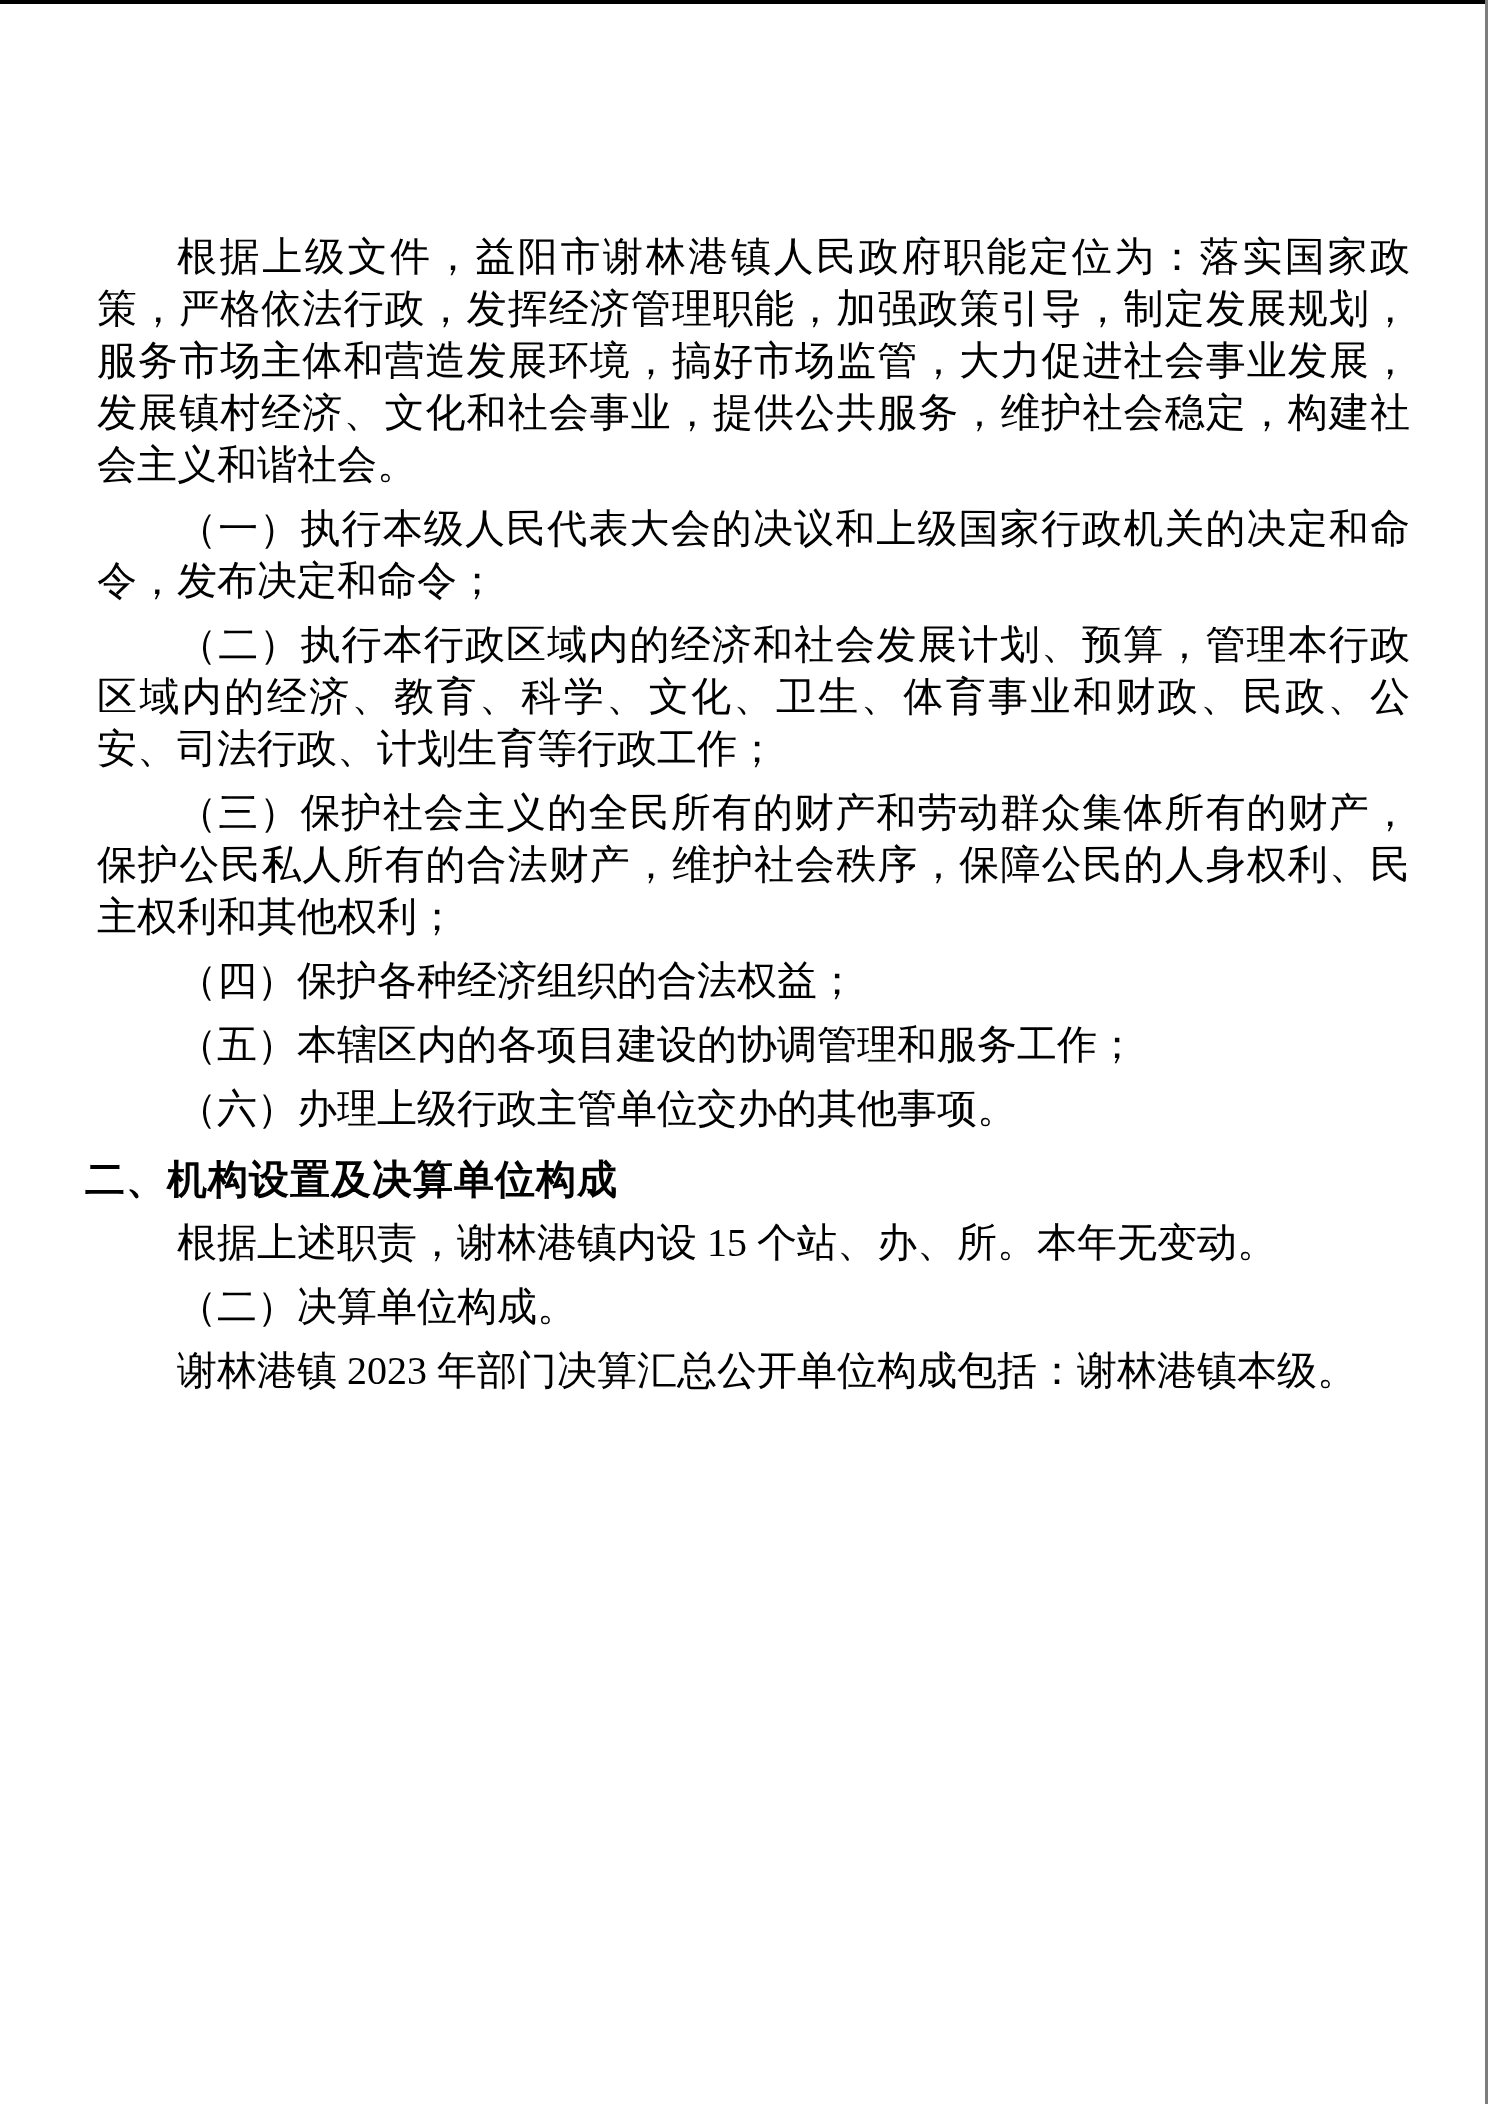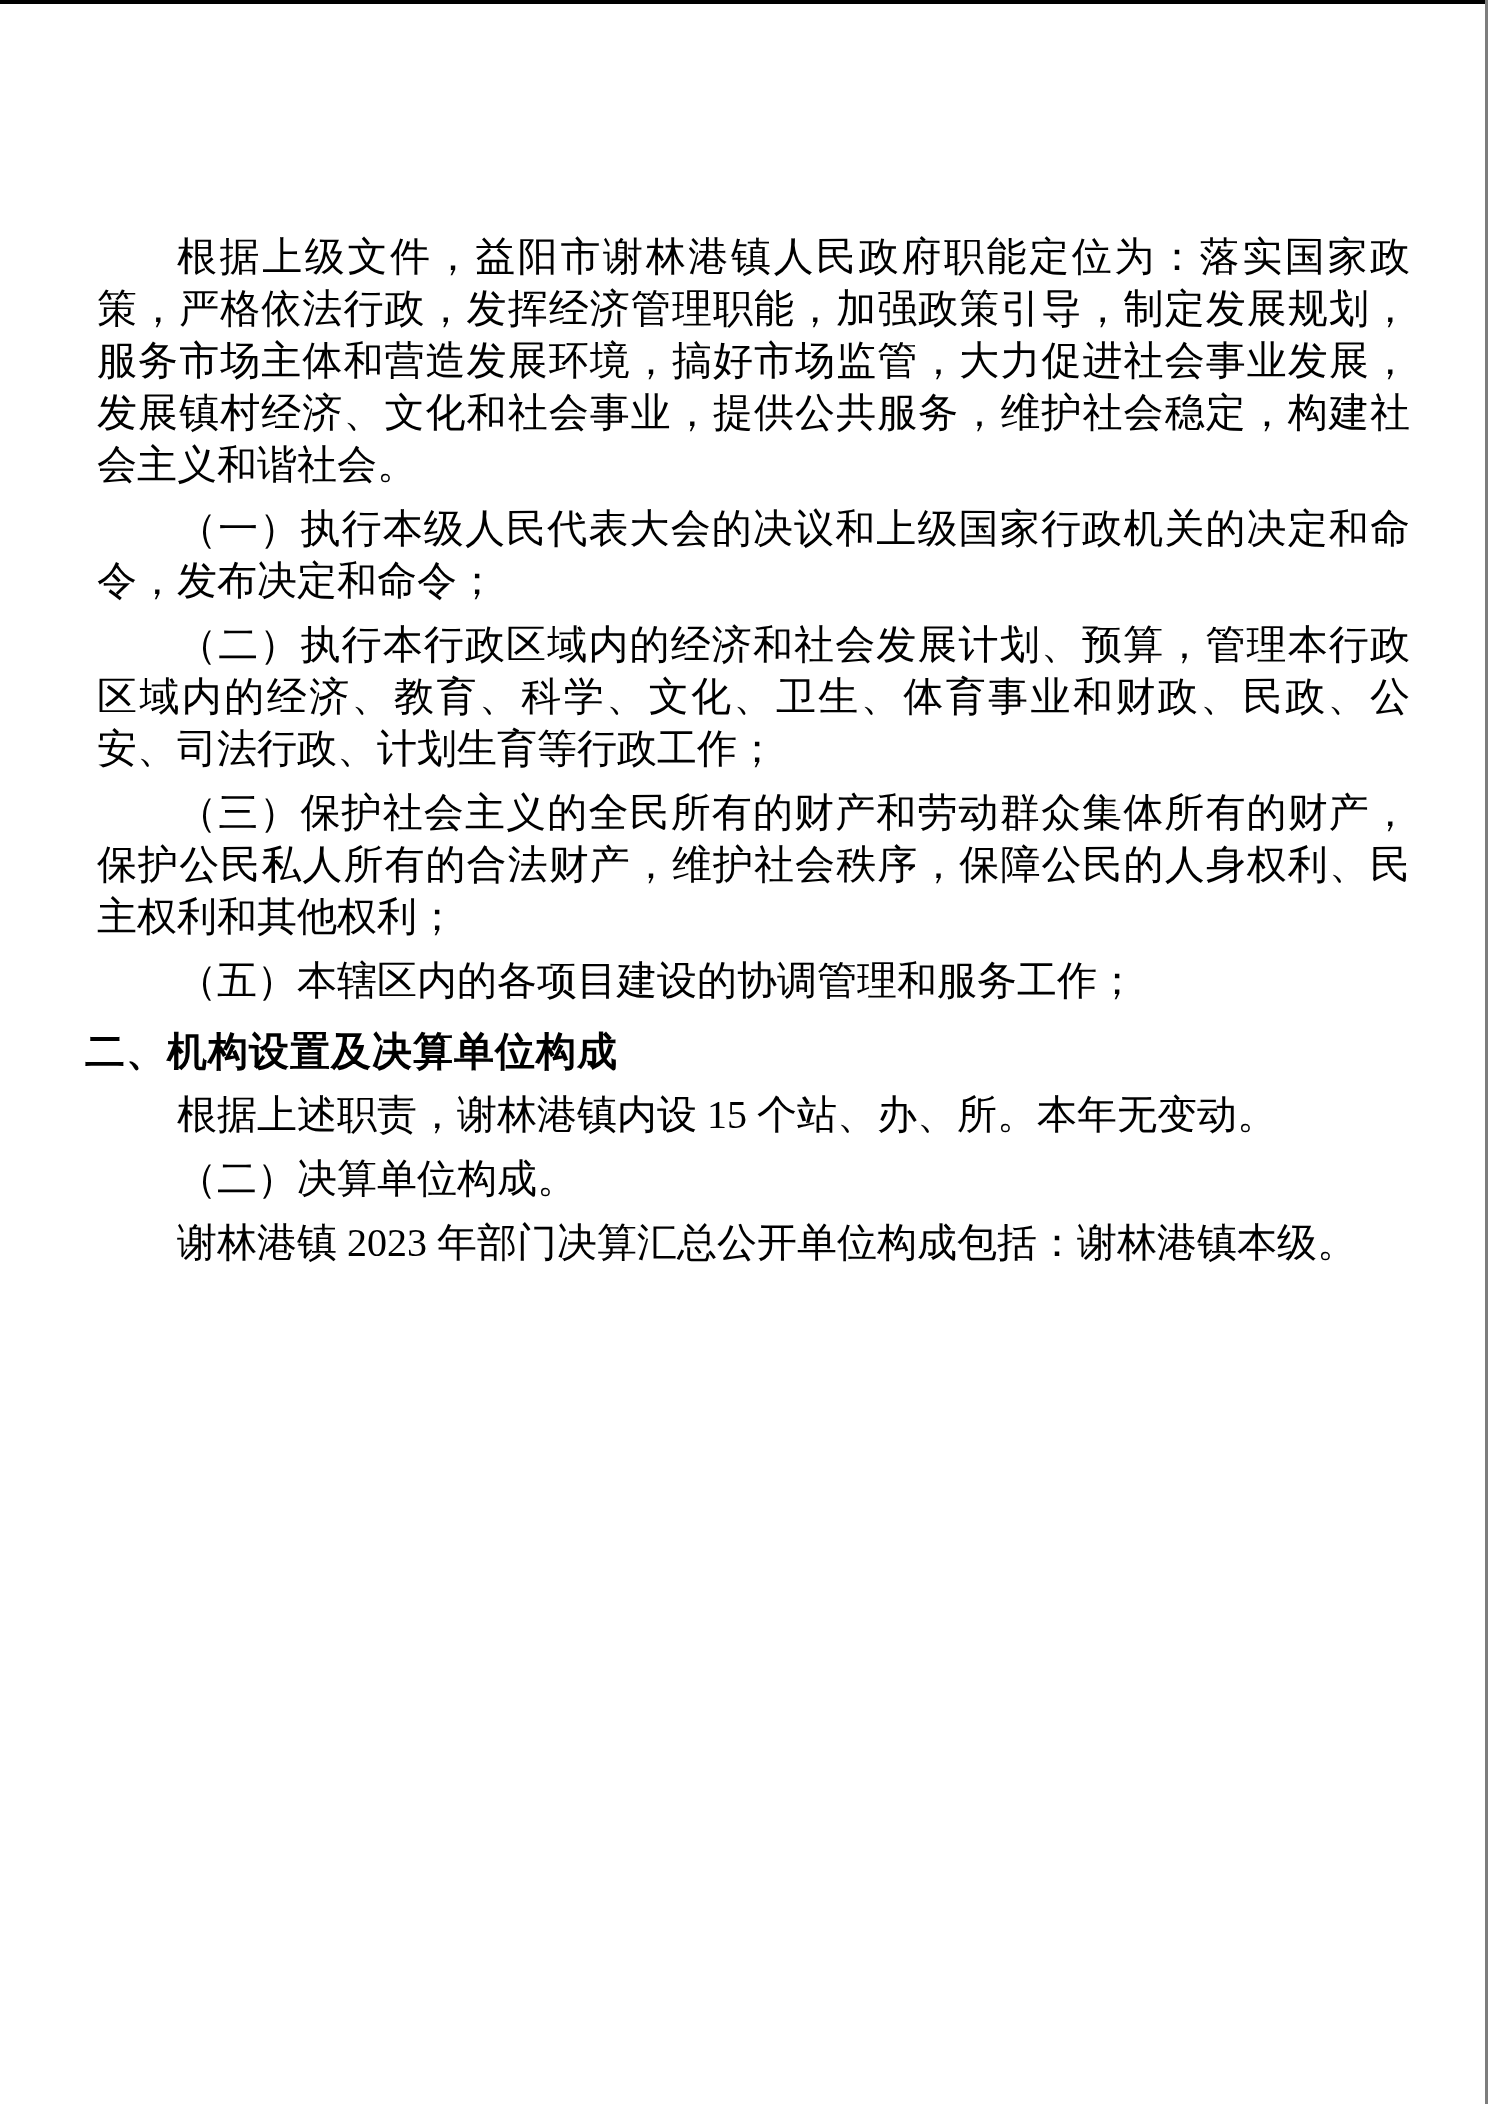--- a/index.html
+++ b/index.html
@@ -72,23 +72,25 @@
   <div class="content">
 
     <p>根据上级文件，益阳市谢林港镇人民政府职能定位为：落实国家政策，严格依法行政，发挥经济管理职能，加强政策引导，制定发展规划，服务市场主体和营造发展环境，搞好市场监管，大力促进社会事业发展，发展镇村经济、文化和社会事业，提供公共服务，维护社会稳定，构建社会主义和谐社会。</p>
 
     <p>（一）执行本级人民代表大会的决议和上级国家行政机关的决定和命令，发布决定和命令；</p>
 
     <p>（二）执行本行政区域内的经济和社会发展计划、预算，管理本行政区域内的经济、教育、科学、文化、卫生、体育事业和财政、民政、公安、司法行政、计划生育等行政工作；</p>
 
     <p>（三）保护社会主义的全民所有的财产和劳动群众集体所有的财产，保护公民私人所有的合法财产，维护社会秩序，保障公民的人身权利、民主权利和其他权利；</p>
 
+    <p>（四）保护各种经济组织的合法权益；</p>
 
     <p>（五）本辖区内的各项目建设的协调管理和服务工作；</p>
 
+    <p>（六）办理上级行政主管单位交办的其他事项。</p>
 
     <h2 class="doc-heading heading-2">二、机构设置及决算单位构成</h2>
 
 
     <p>根据上述职责，谢林港镇内设 15 个站、办、所。本年无变动。</p>
 
     <p>（二）决算单位构成。</p>
 
     <p>谢林港镇 2023 年部门决算汇总公开单位构成包括：谢林港镇本级。</p>
   </div>

